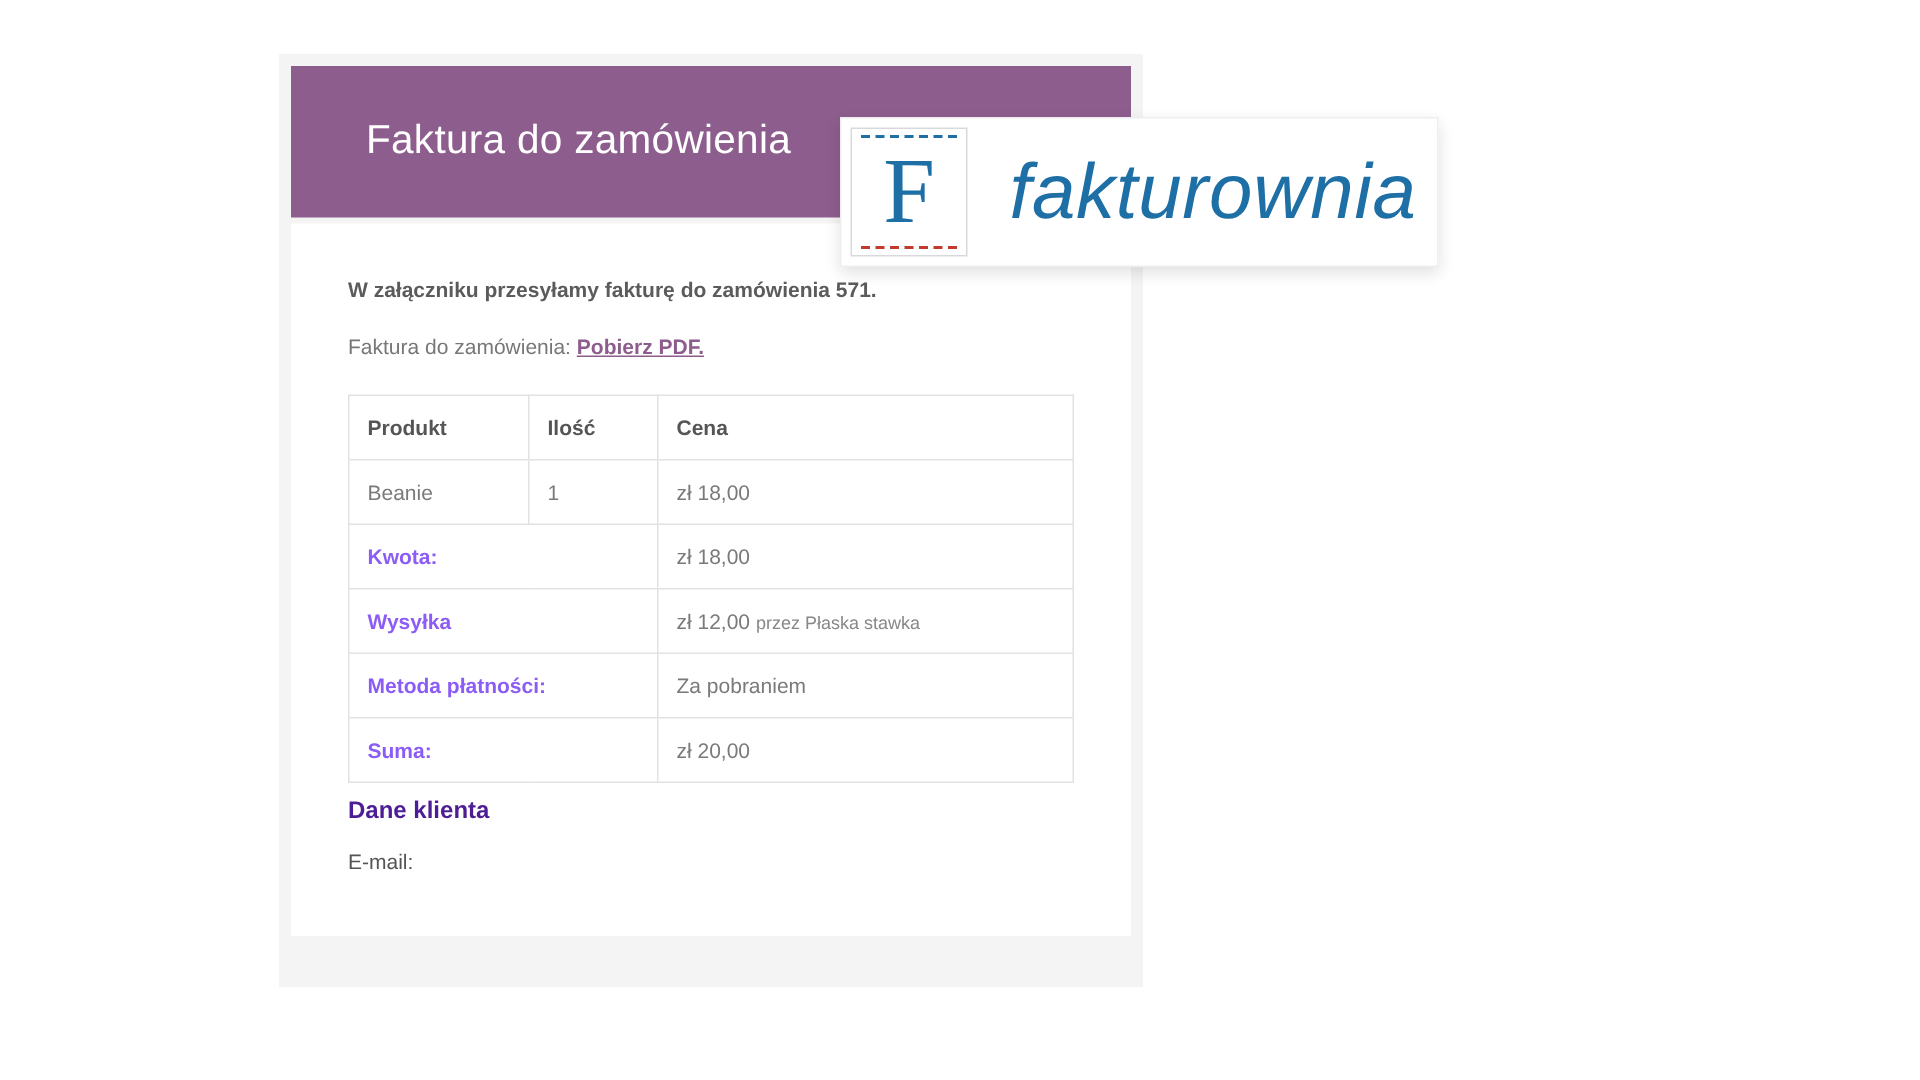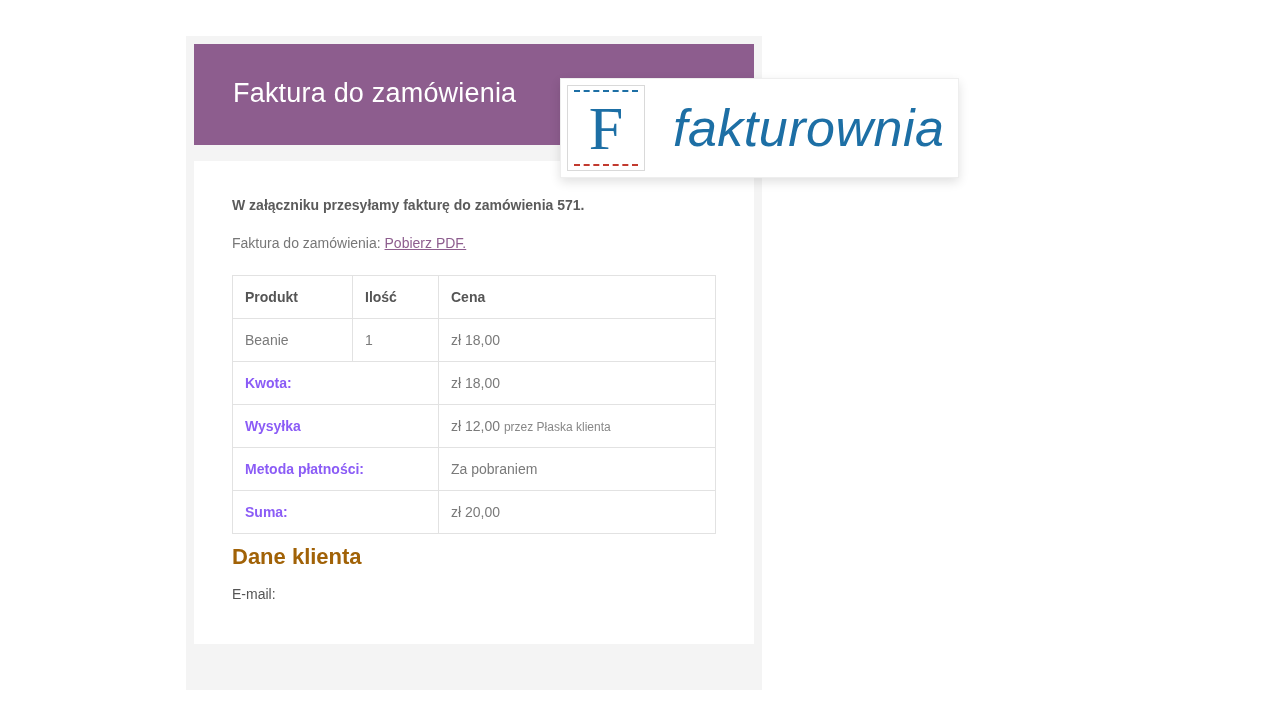--- a/index.html
+++ b/index.html
@@ -17,48 +17,48 @@
     position: absolute;
     left: 186px;
     top: 36px;
     width: 576px;
     background: #f4f4f4;
     padding-bottom: 30px;
   }
   .banner {
     background: #8d5d8e;
     color: #fff;
-    padding: 34px 38px 36px 39px;
+    padding: 34px 38px 36px 50px;
     margin: 8px 8px 0 8px;
   }
   .banner h1 {
     margin: 0;
     font-size: 27px;
     font-weight: 400;
     letter-spacing: 0.2px;
   }
   .sheet {
     background: #fff;
-    margin: 16px 8px;
+    margin: 4px 8px;
     padding: 36px 38px 20px 38px;
   }
   .intro {
     font-size: 14px;
     font-weight: 700;
     color: #5b5b5b;
     margin: 0 0 22px 0;
   }
   .download-row {
     font-size: 14px;
     color: #777;
     margin: 0 0 24px 0;
   }
   .download-row a {
     color: #8d5d8e;
-    font-weight: 400;
+    font-weight: 700;
     text-decoration: underline;
   }
   .order-heading {
     font-size: 18px;
     font-weight: 700;
     color: #8d5d8e;
     margin: 0 0 14px 0;
   }
   table.order {
     width: 100%;
@@ -77,23 +77,23 @@
   }
   table.order th {
     font-weight: 700;
     color: #555;
     background: #fff;
   }
   table.order td { color: #7a7a7a; }
   table.order td.row-label { font-weight: 700; color: #8b5cf6; }
   .ship-extra { font-size: 12px; color: #888; }
   .client-heading {
-    font-size: 22px;
-    font-weight: 700;
-    color: #a16207;
+    font-size: 16px;
+    font-weight: 700;
+    color: #4c1d95;
     margin: 10px 0 16px 0;
   }
   .kv { font-size: 14px; font-weight: 400; color: #555; margin: 0 0 22px 0; }
 
   
   .logo-card {
     position: absolute;
     left: 560px;
     top: 78px;
     background: #fff;
@@ -183,21 +183,21 @@
           <td>zł 18,00</td>
         </tr>
         <tr>
           <td class="row-label" colspan="2">Kwota:</td>
           <td>zł 18,00</td>
         </tr>
         <tr>
           <td class="row-label" colspan="2">Wysyłka</td>
           <td>
             <span>zł 12,00</span>
-            <span class="ship-extra">przez Płaska klienta</span>
+            <span class="ship-extra">przez Płaska stawka</span>
           </td>
         </tr>
         <tr>
           <td class="row-label" colspan="2">Metoda płatności:</td>
           <td>Za pobraniem</td>
         </tr>
         <tr>
           <td class="row-label" colspan="2">Suma:</td>
           <td>zł 20,00</td>
         </tr>

